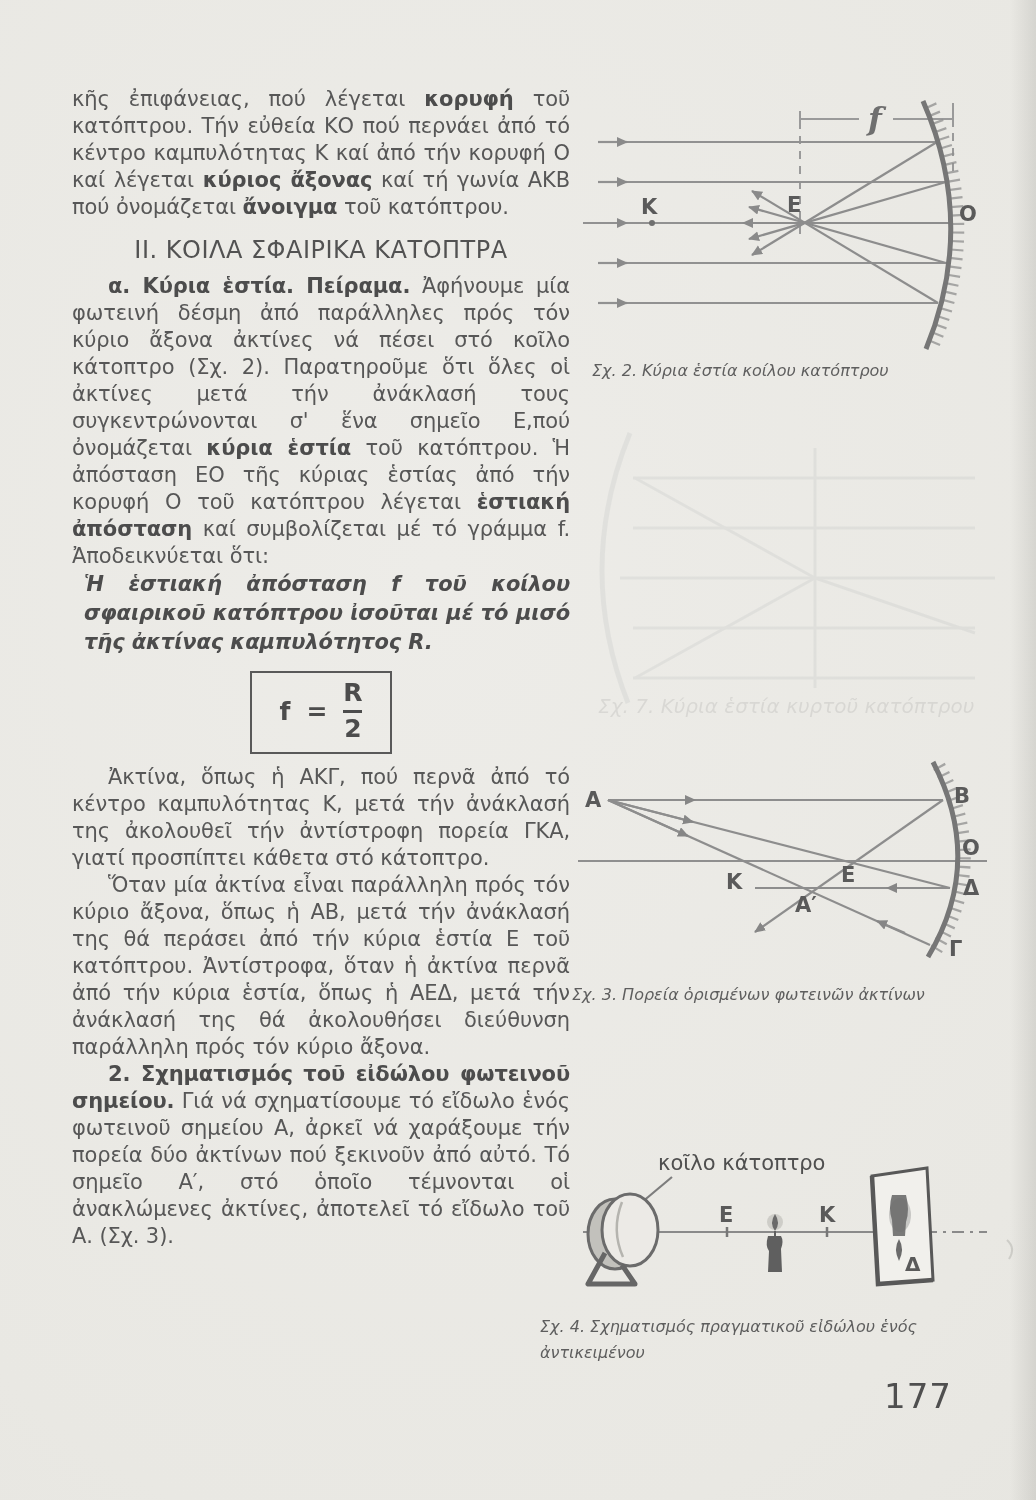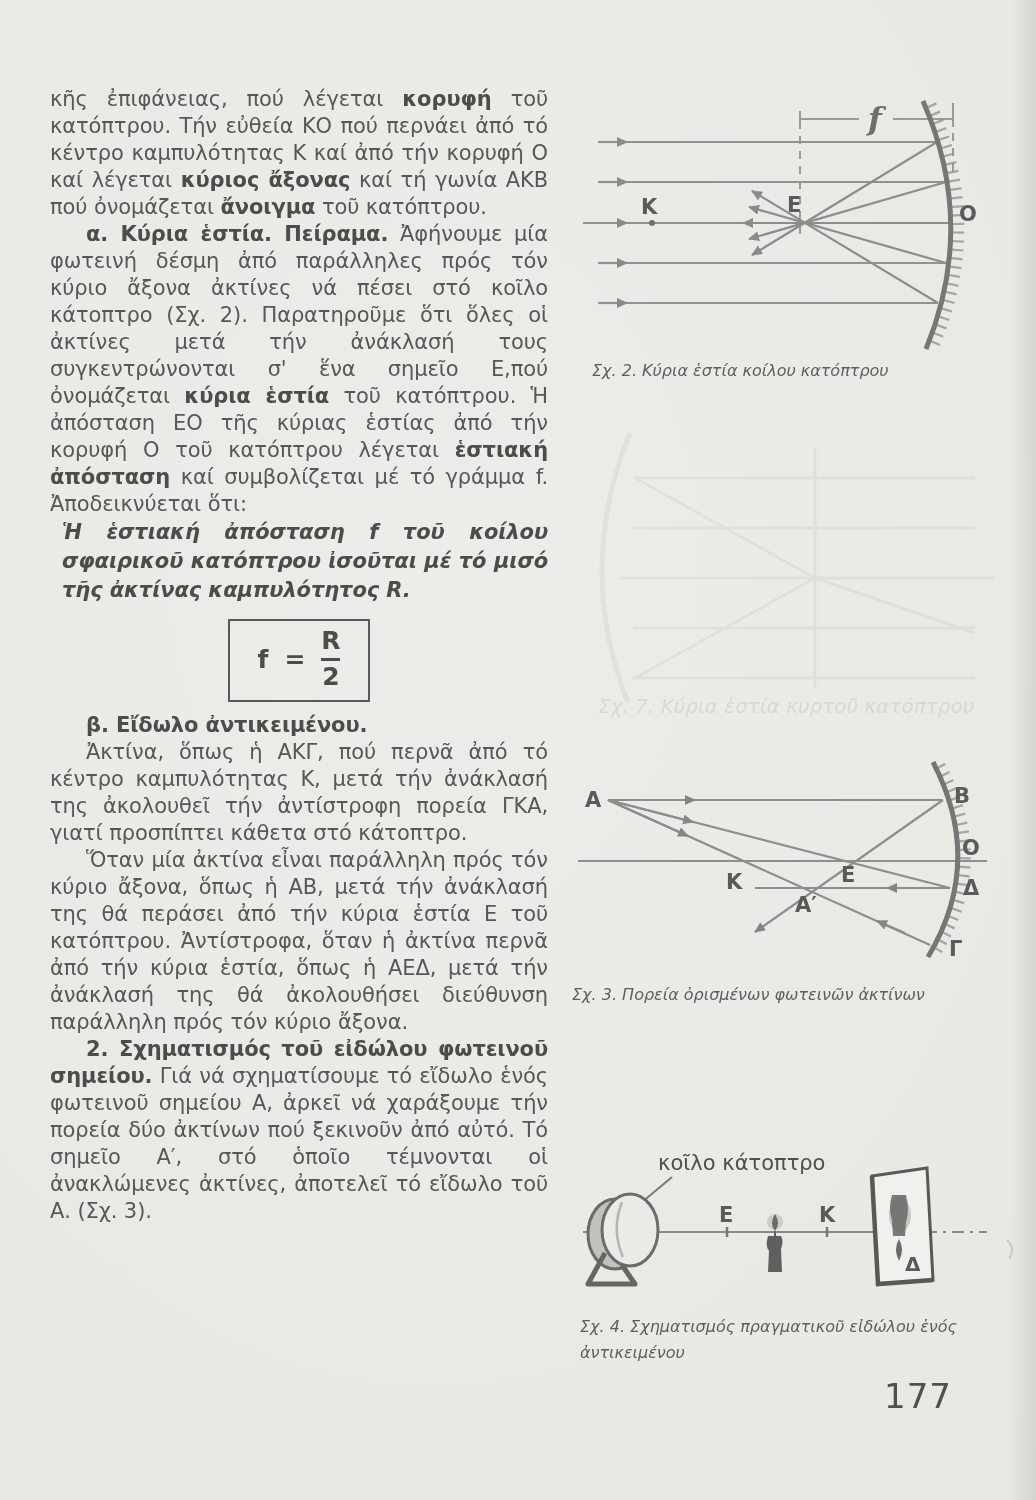--- a/index.html
+++ b/index.html
@@ -1,21 +1,21 @@
 <!DOCTYPE html>
 <html lang="el"><head>
 <meta charset="utf-8">
 <style>
   html,body{margin:0;padding:0;}
   body{width:1036px;height:1500px;position:relative;overflow:hidden;
        font-family:"DejaVu Sans",sans-serif;
        background:radial-gradient(130% 120% at 42% 38%, #edece8 0%, #e9e8e3 55%, #e3e2dd 100%);}
   .edge-shadow{position:absolute;right:0;top:0;width:26px;height:100%;
        background:linear-gradient(to right, rgba(110,110,105,0), rgba(110,110,105,.16));}
-  .textcol{position:absolute;left:50px;top:86px;width:498px;color:#575757;
+  .textcol{position:absolute;left:72px;top:86px;width:498px;color:#575757;
        font-size:21px;line-height:27px;text-align:justify;letter-spacing:-0.1px;hyphens:auto;}
   .textcol p{margin:0;}
   .para{text-indent:36px;}
   .b{font-weight:bold;color:#4c4c4c;}
   .i{}
   h2.heading{font-size:24px;font-weight:normal;color:#525252;text-align:center;
        margin:16px 0 9px;letter-spacing:.5px;}
   .stmt{font-weight:bold;color:#4c4c4c;padding-left:12px;margin-top:10px;line-height:29px;font-style:italic;}
   .formula-row{display:flex;justify-content:center;margin:14px 0 10px;}
   .formula-box{border:2px solid #595959;padding:6px 28px 8px;display:flex;align-items:center;
@@ -32,36 +32,36 @@
   svg .flabel{font-family:"DejaVu Serif",serif;font-style:italic;font-weight:bold;fill:#6f6f6f;}
   svg .plain{font-weight:normal;fill:#4f4f4f;}
 </style>
 </head>
 <body>
 
 <div class="edge-shadow"></div>
 
 <div class="textcol">
   <p class="cont"><span>κῆς ἐπιφάνειας, πού λέγεται </span><span class="b">κορυφή</span><span> τοῦ κατόπτρου. Τήν εὐθεία ΚΟ πού περνάει ἀπό τό κέντρο καμπυλότητας Κ καί ἀπό τήν κορυφή Ο καί λέγεται </span><span class="b">κύριος ἄξονας</span><span> καί τή γωνία ΑΚΒ πού ὀνομάζεται </span><span class="b">ἄνοιγμα</span><span> τοῦ κατόπτρου.</span></p>
+  <h2 class="heading">ΙΙ. ΚΟΙΛΑ ΣΦΑΙΡΙΚΑ ΚΑΤΟΠΤΡΑ</h2>
   <p class="para"><span class="b">α. Κύρια ἑστία. Πείραμα.</span><span> Ἀφήνουμε μία φωτεινή δέσμη ἀπό παράλληλες πρός τόν κύριο ἄξονα ἀκτίνες νά πέσει στό κοῖλο κάτοπτρο </span><span class="i">(Σχ. 2)</span><span>. Παρατηροῦμε ὅτι ὅλες οἱ ἀκτίνες μετά τήν ἀνάκλασή τους συγκεντρώνονται σ' ἕνα σημεῖο Ε,πού ὀνομάζεται </span><span class="b">κύρια ἑστία</span><span> τοῦ κατόπτρου. Ἡ ἀπόσταση ΕΟ τῆς κύριας ἑστίας ἀπό τήν κορυφή Ο τοῦ κατόπτρου λέγεται </span><span class="b">ἑστιακή ἀπόσταση</span><span> καί συμβολίζεται μέ τό γράμμα f. Ἀποδεικνύεται ὅτι:</span></p>
   <p class="stmt"><span class="b">Ἡ ἑστιακή ἀπόσταση f τοῦ κοίλου σφαιρικοῦ κατόπτρου ἰσοῦται μέ τό μισό τῆς ἀκτίνας καμπυλότητος R.</span></p>
 
   <div class="formula-row">
     <div class="formula-box">
       <span>f</span>
       <span>=</span>
       <span class="frac">
         <span>R</span>
         <span class="bar"></span>
         <span>2</span>
       </span>
     </div>
   </div>
 
-  <p class="para"><span class="b">β. Εἴδωλο ἀντικειμένου.</span></p>
   <p class="para"><span>Ἀκτίνα, ὅπως ἡ ΑΚΓ, πού περνᾶ ἀπό τό κέντρο καμπυλότητας Κ, μετά τήν ἀνάκλασή της ἀκολουθεῖ τήν ἀντίστροφη πορεία ΓΚΑ, γιατί προσπίπτει κάθετα στό κάτοπτρο.</span></p>
   <p class="para"><span>Ὅταν μία ἀκτίνα εἶναι παράλληλη πρός τόν κύριο ἄξονα, ὅπως ἡ ΑΒ, μετά τήν ἀνάκλασή της θά περάσει ἀπό τήν κύρια ἑστία Ε τοῦ κατόπτρου. Ἀντίστροφα, ὅταν ἡ ἀκτίνα περνᾶ ἀπό τήν κύρια ἑστία, ὅπως ἡ ΑΕΔ, μετά τήν ἀνάκλασή της θά ἀκολουθήσει διεύθυνση παράλληλη πρός τόν κύριο ἄξονα.</span></p>
   <p class="para"><span class="b">2. Σχηματισμός τοῦ εἰδώλου φωτεινοῦ σημείου.</span><span> Γιά νά σχηματίσουμε τό εἴδωλο ἑνός φωτεινοῦ σημείου Α, ἀρκεῖ νά χαράξουμε τήν πορεία δύο ἀκτίνων πού ξεκινοῦν ἀπό αὐτό. Τό σημεῖο Α′, στό ὁποῖο τέμνονται οἱ ἀνακλώμενες ἀκτίνες, ἀποτελεῖ τό εἴδωλο τοῦ Α. </span><span class="i">(Σχ. 3)</span><span>.</span></p>
 </div>
 
 <svg class="fig" style="left:575px;top:85px;" width="450" height="292" viewBox="0 0 450 292">
   <defs>
     <marker id="arrA" orient="auto" markerUnits="userSpaceOnUse" markerWidth="13" markerHeight="11" refX="10" refY="5">
       <path d="M0,0 L11,5 L0,10 z" fill="#8a8a8a"></path>
     </marker>
@@ -198,15 +198,15 @@
     <path d="M297,36 L303,144 L358,140" stroke="#585858" stroke-width="4.5" fill="none"></path>
     <g>
       <ellipse cx="325" cy="75" rx="11" ry="17" fill="#8a8a8a" opacity=".4"></ellipse>
       <path d="M317,55 L331,55 Q335,70 331,82 L330,96 L318,96 L317,80 Q313,68 317,55 z" fill="#6b6b6b" opacity=".9"></path>
       <path d="M324,99 Q330,109 324,121 Q318,109 324,99" fill="#6b6b6b"></path>
     </g>
     <text x="330" y="131" font-size="20">Δ</text>
   </g>
   <path d="M432,100 Q441,108 434,119" stroke="#9a9a96" stroke-width="2" fill="none" opacity=".35"></path>
 </svg>
-<div class="caption" style="left:580px;top:1314px;width:400px;">Σχ. 4. Σχηματισμός πραγματικοῦ εἰδώλου ἑνός ἀντικειμένου</div>
+<div class="caption" style="left:540px;top:1314px;width:400px;">Σχ. 4. Σχηματισμός πραγματικοῦ εἰδώλου ἑνός ἀντικειμένου</div>
 
 <div class="pagenum">177</div>
 
 </body></html>

